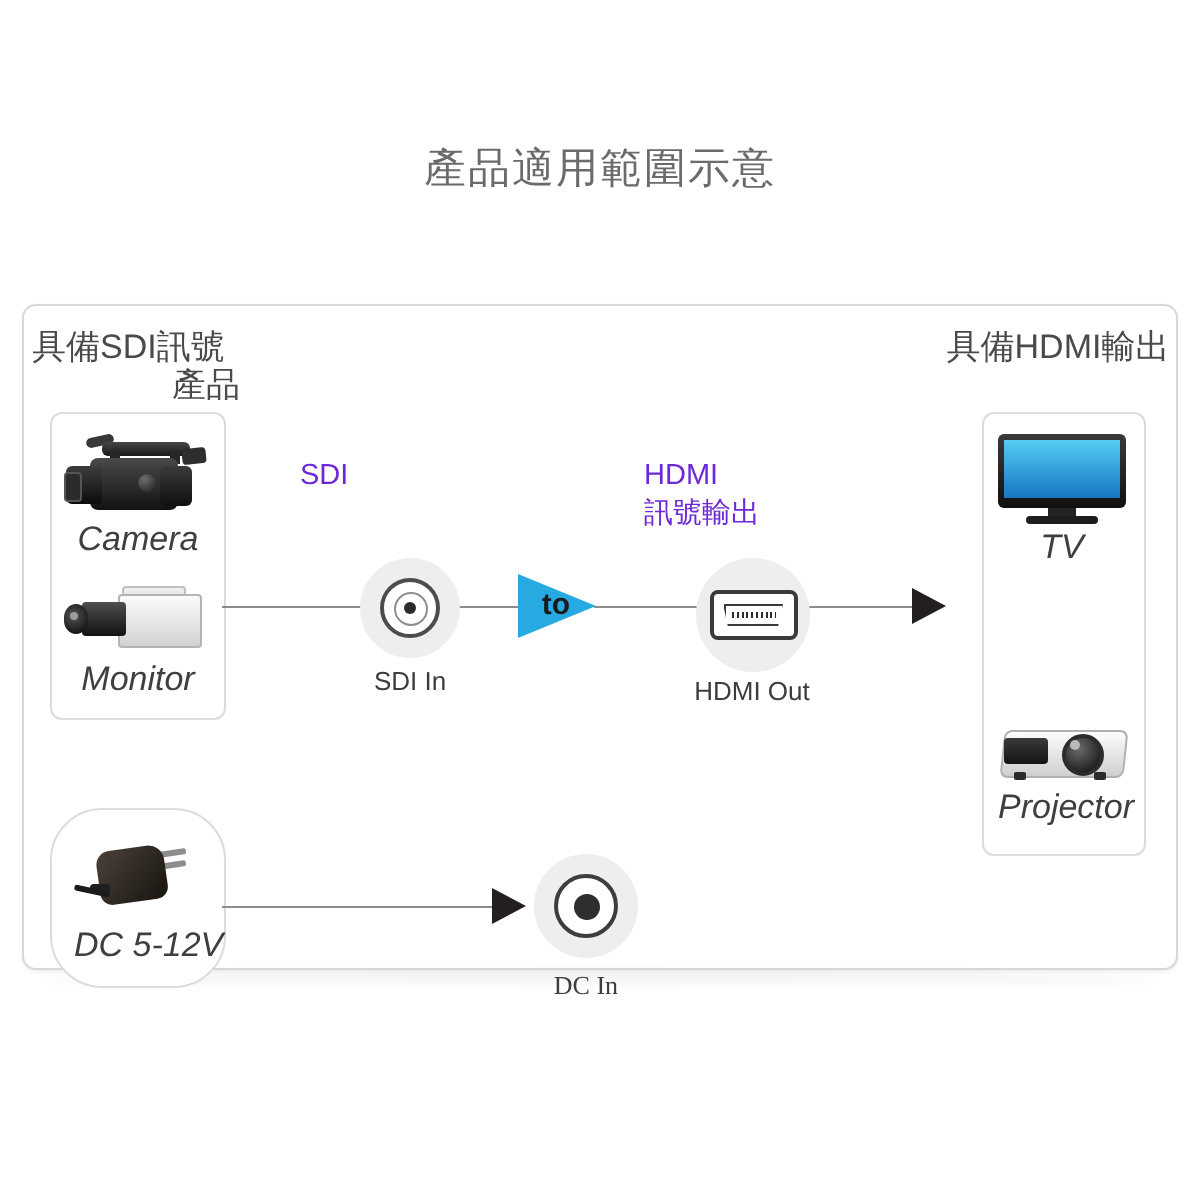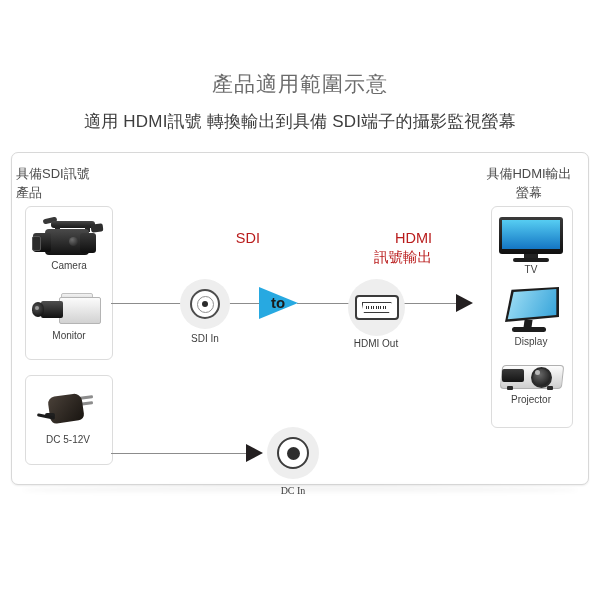--- a/index.html
+++ b/index.html
@@ -30,39 +30,39 @@
     box-shadow:0 1px 2px rgba(0,0,0,0.07);
   }
   .frame-shadow{
     position:absolute;left:22px;top:486px;width:556px;height:8px;
     background:linear-gradient(to bottom,rgba(0,0,0,0.07),rgba(0,0,0,0));
     border-radius:50%;filter:blur(2px);
   }
 
   
   .panel-heading{
-    position:absolute;font-size:13px;color:#4a4a4a;line-height:19px;
+    position:absolute;font-size:17px;color:#4a4a4a;line-height:19px;
     text-align:center;
   }
   .heading-left{left:16px;top:164px;width:130px;text-align:left;}
-  .heading-left .l2{display:block;text-align:left;width:104px;}
+  .heading-left .l2{display:block;text-align:right;width:104px;}
   .heading-right{left:466px;top:164px;width:126px;}
   .heading-right .l2{display:block;}
 
   
   .prod-box{
     position:absolute;border:1px solid #dcdcdc;border-radius:6px;background:#fff;
   }
   #box-sdi{left:25px;top:206px;width:86px;height:152px;}
-  #box-power{left:25px;top:375px;width:86px;height:88px;}
+  #box-power{left:25px;top:404px;width:86px;height:88px;border-radius:26px;}
   #box-hdmi{left:491px;top:206px;width:80px;height:220px;}
 
   .prod-item{position:absolute;text-align:center;}
   .prod-label{
-    font-size:10px;color:#3f3f3f;margin-top:1px;white-space:nowrap;
+    font-size:17px;color:#3f3f3f;margin-top:1px;white-space:nowrap;font-style:italic;
   }
   .art{position:relative;margin:0 auto;}
 
   
   .camcorder{width:76px;height:44px;}
   .cc-body{position:absolute;left:14px;top:14px;width:44px;height:26px;
     background:linear-gradient(to bottom,#4a4a4a,#121212);border-radius:4px;}
   .cc-lenshood{position:absolute;left:2px;top:18px;width:18px;height:19px;
     background:linear-gradient(to bottom,#3d3d3d,#0c0c0c);border-radius:3px 2px 2px 3px;}
   .cc-lensring{position:absolute;left:1px;top:21px;width:7px;height:13px;
@@ -138,21 +138,21 @@
     background:linear-gradient(to bottom,#3a3a3a,#141414);border-radius:2px;}
   .pj-lens{position:absolute;left:32px;top:8px;width:17px;height:17px;border-radius:50%;
     background:radial-gradient(circle at 38% 32%,#6a6a6a,#0a0a0a);border:2px solid #2c2c2c;}
   .pj-lensglint{position:absolute;left:36px;top:11px;width:5px;height:5px;border-radius:50%;
     background:#b9b9b9;}
   .pj-foot-a{position:absolute;left:8px;top:27px;width:6px;height:4px;background:#2a2a2a;border-radius:1px;}
   .pj-foot-b{position:absolute;left:48px;top:27px;width:6px;height:4px;background:#2a2a2a;border-radius:1px;}
 
   
   .port-title{
-    position:absolute;text-align:right;font-size:14.5px;color:#b91c1c;line-height:19px;
+    position:absolute;text-align:left;font-size:14.5px;color:#6d28d9;line-height:19px;
   }
   #sdi-title{left:150px;top:229px;width:110px;}
   #hdmi-title{left:322px;top:229px;width:110px;}
   #power-title{left:238px;top:378px;width:110px;}
 
   
   .node{
     position:absolute;border-radius:50%;background:#eeeeee;
     display:flex;align-items:center;justify-content:center;
   }
@@ -173,21 +173,21 @@
   .hdmi-shell{width:40px;height:21px;background:#ffffff;border:2px solid #3a3a3a;
     border-radius:4px;display:flex;align-items:center;justify-content:center;}
   .hdmi-port{width:28px;height:9px;background:#ffffff;border:1.5px solid #3a3a3a;
     position:relative;
     clip-path:polygon(0 0,100% 0,92% 100%,8% 100%);
     display:flex;align-items:center;justify-content:center;}
   .hdmi-pins{width:22px;height:3px;
     background:repeating-linear-gradient(to right,#2f2f2f 0 1px,transparent 1px 2.4px);}
 
   .node-caption{
-    position:absolute;text-align:center;font-size:10px;color:#3d3d3d;white-space:nowrap;
+    position:absolute;text-align:center;font-size:13px;color:#3d3d3d;white-space:nowrap;
   }
   #cap-sdi{left:155px;top:333px;width:100px;}
   #cap-hdmi{left:326px;top:338px;width:100px;}
   #cap-dc{left:243px;top:485px;width:100px;font-family:Liberation Serif, serif;}
 
   
   .hline{position:absolute;height:1px;background:#8c8c8c;}
   #line-prodbox-to-sdi{left:111px;top:303px;width:70px;}
   #line-sdi-to-to{left:229px;top:303px;width:31px;}
   #line-to-to-hdmi{left:297px;top:303px;width:52px;}
@@ -209,33 +209,31 @@
     position:absolute;left:264px;top:294px;width:28px;text-align:center;
     font-size:15px;font-weight:bold;color:#1b1b1b;line-height:18px;
   }
 </style>
 </head>
 <body>
 
 <div id="stage">
 
   <div class="title-main">產品適用範圍示意</div>
-  <div class="title-sub">適用 HDMI訊號 轉換輸出到具備 SDI端子的攝影監視螢幕</div>
 
   <div class="diagram-frame"></div>
   <div class="frame-shadow"></div>
 
   <div class="panel-heading heading-left">
     <span>具備SDI訊號</span>
     <span class="l2">產品</span>
   </div>
 
   <div class="panel-heading heading-right">
     <span>具備HDMI輸出</span>
-    <span class="l2">螢幕</span>
   </div>
 
   <div class="prod-box" id="box-sdi">
     <div class="prod-item" style="left:5px;top:8px;width:76px;">
       <div class="art camcorder">
         <div class="cc-mic"></div>
         <div class="cc-handle"></div>
         <div class="cc-handlepost-a"></div>
         <div class="cc-handlepost-b"></div>
         <div class="cc-vf"></div>
@@ -275,29 +273,20 @@
   <div class="prod-box" id="box-hdmi">
     <div class="prod-item" style="left:7px;top:10px;width:64px;">
       <div class="art tv">
         <div class="tv-bezel"></div>
         <div class="tv-screen"></div>
         <div class="tv-neck"></div>
         <div class="tv-base"></div>
       </div>
       <div class="prod-label">TV</div>
     </div>
-    <div class="prod-item" style="left:9px;top:80px;width:60px;">
-      <div class="art disp">
-        <div class="disp-bezel"></div>
-        <div class="disp-screen"></div>
-        <div class="disp-neck"></div>
-        <div class="disp-base"></div>
-      </div>
-      <div class="prod-label">Display</div>
-    </div>
     <div class="prod-item" style="left:7px;top:152px;width:64px;">
       <div class="art proj">
         <div class="pj-body"></div>
         <div class="pj-front"></div>
         <div class="pj-lens"></div>
         <div class="pj-lensglint"></div>
         <div class="pj-foot-a"></div>
         <div class="pj-foot-b"></div>
       </div>
       <div class="prod-label">Projector</div>

